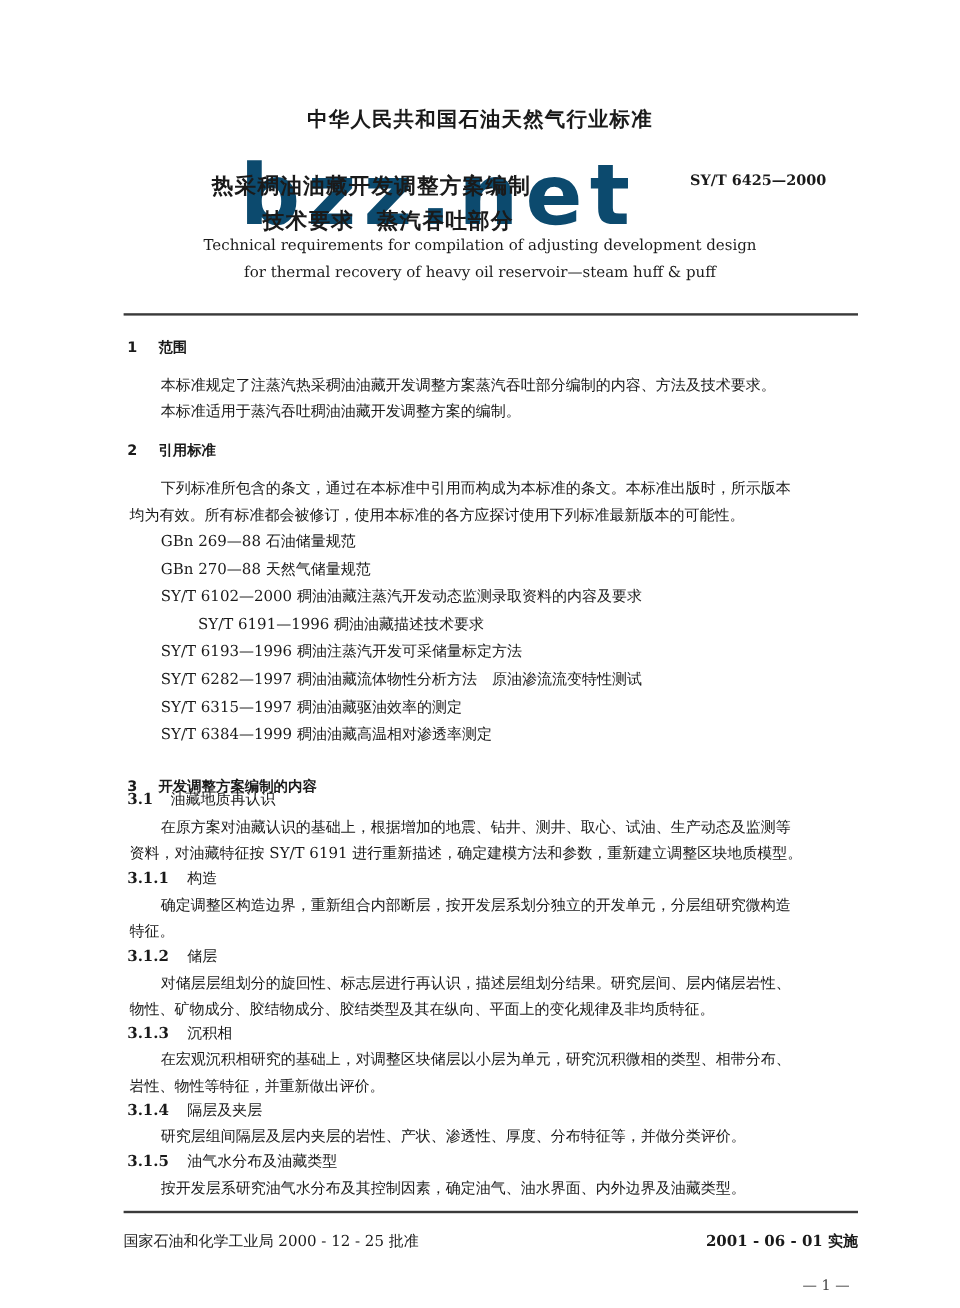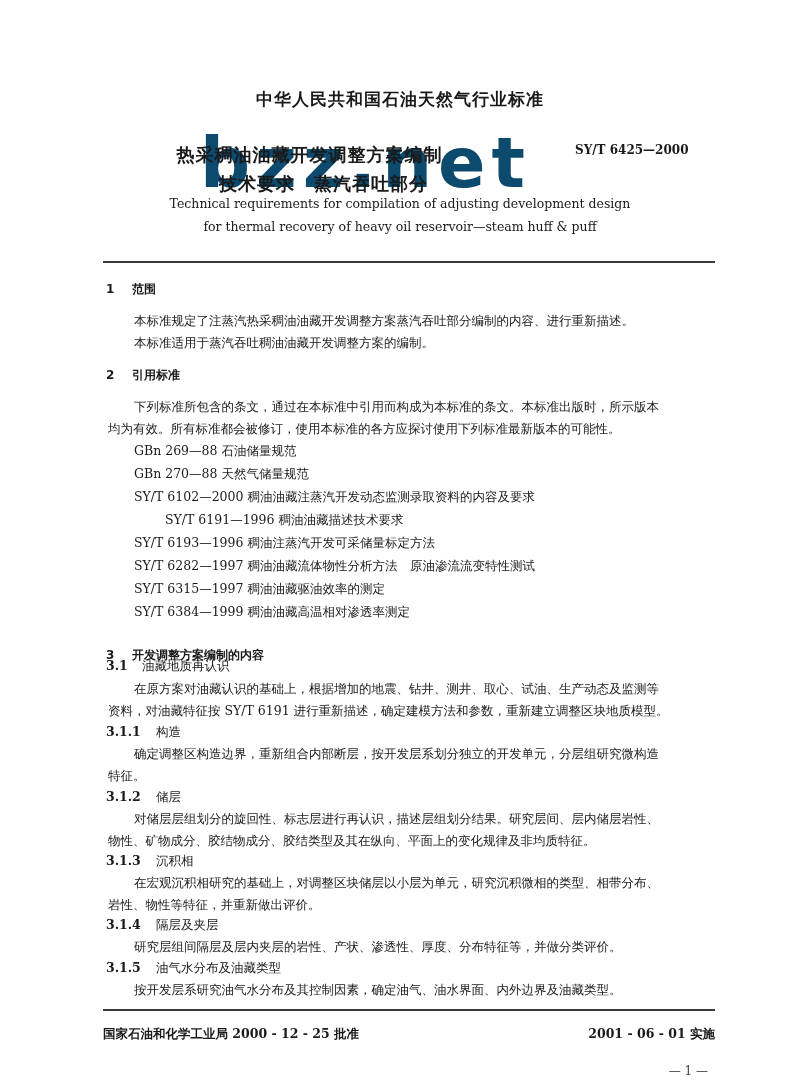--- a/index.html
+++ b/index.html
@@ -27,42 +27,42 @@
     .std-code { left: 575px; top: 143px; font-size: 12px; font-weight: bold; z-index: 1; }
     .title-en { left: 0; width: 800px; text-align: center; font-size: 12.5px; font-weight: normal; z-index: 1; }
     .title-en.l1 { top: 196px; }
     .title-en.l2 { top: 219px; }
     .rule { position: absolute; left: 103px; width: 612px; height: 2px; background: #3a3a3a; }
     .sec { font-family: "DejaVu Sans", sans-serif; font-weight: bold; font-size: 12px; }
     .sec .num { display: inline-block; width: 26px; }
     .para { font-size: 12.5px; }
     .sub { font-size: 12.5px; }
     .sub .num { font-weight: bold; display: inline-block; }
-    .footer-left { left: 103px; top: 1026px; font-size: 12.5px; font-weight: bold; }
+    .footer-left { left: 103px; top: 1026px; font-size: 12.5px; font-weight: normal; }
     .footer-right { right: 85px; top: 1026px; font-size: 12.5px; font-weight: bold; }
     .page-num { right: 92px; top: 1064px; font-size: 12px; color: #444; }
   </style>
 </head>
 <body>
 
 <div class="watermark">bzz.net</div>
 
 <div class="abs std-org">中华人民共和国石油天然气行业标准</div>
 <div class="abs title-cn l1">热采稠油油藏开发调整方案编制</div>
 <div class="abs std-code">SY/T 6425—2000</div>
 <div class="abs title-cn l2">技术要求　蒸汽吞吐部分</div>
 <div class="abs title-en l1">Technical requirements for compilation of adjusting development design</div>
 <div class="abs title-en l2">for thermal recovery of heavy oil reservoir—steam huff &amp; puff</div>
 
 <div class="rule" style="top:261px;"></div>
 
 <div class="abs sec" style="left:106px; top:281px;">
   <span class="num">1</span><span>范围</span>
 </div>
-<div class="abs para" style="left:134px; top:313px;">本标准规定了注蒸汽热采稠油油藏开发调整方案蒸汽吞吐部分编制的内容、进行重新描述。</div>
+<div class="abs para" style="left:134px; top:313px;">本标准规定了注蒸汽热采稠油油藏开发调整方案蒸汽吞吐部分编制的内容、方法及技术要求。</div>
 <div class="abs para" style="left:134px; top:335px;">本标准适用于蒸汽吞吐稠油油藏开发调整方案的编制。</div>
 
 <div class="abs sec" style="left:106px; top:367px;">
   <span class="num">2</span><span>引用标准</span>
 </div>
 <div class="abs para" style="left:134px; top:399px;">下列标准所包含的条文，通过在本标准中引用而构成为本标准的条文。本标准出版时，所示版本</div>
 <div class="abs para" style="left:108px; top:421px;">均为有效。所有标准都会被修订，使用本标准的各方应探讨使用下列标准最新版本的可能性。</div>
 <div class="abs para" style="left:134px; top:443px;">GBn 269—88 石油储量规范</div>
 <div class="abs para" style="left:134px; top:466px;">GBn 270—88 天然气储量规范</div>
 <div class="abs para" style="left:134px; top:489px;">SY/T 6102—2000 稠油油藏注蒸汽开发动态监测录取资料的内容及要求</div>

